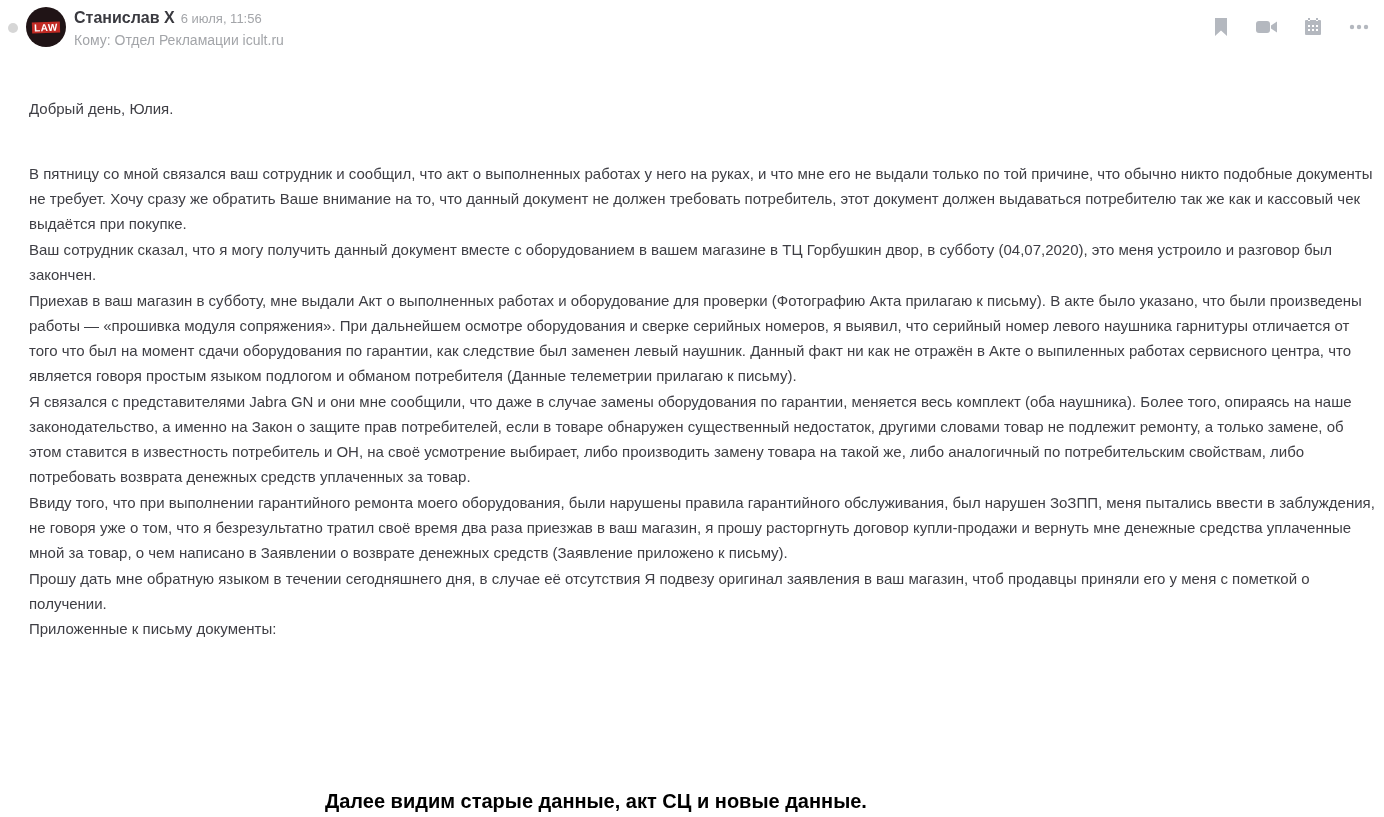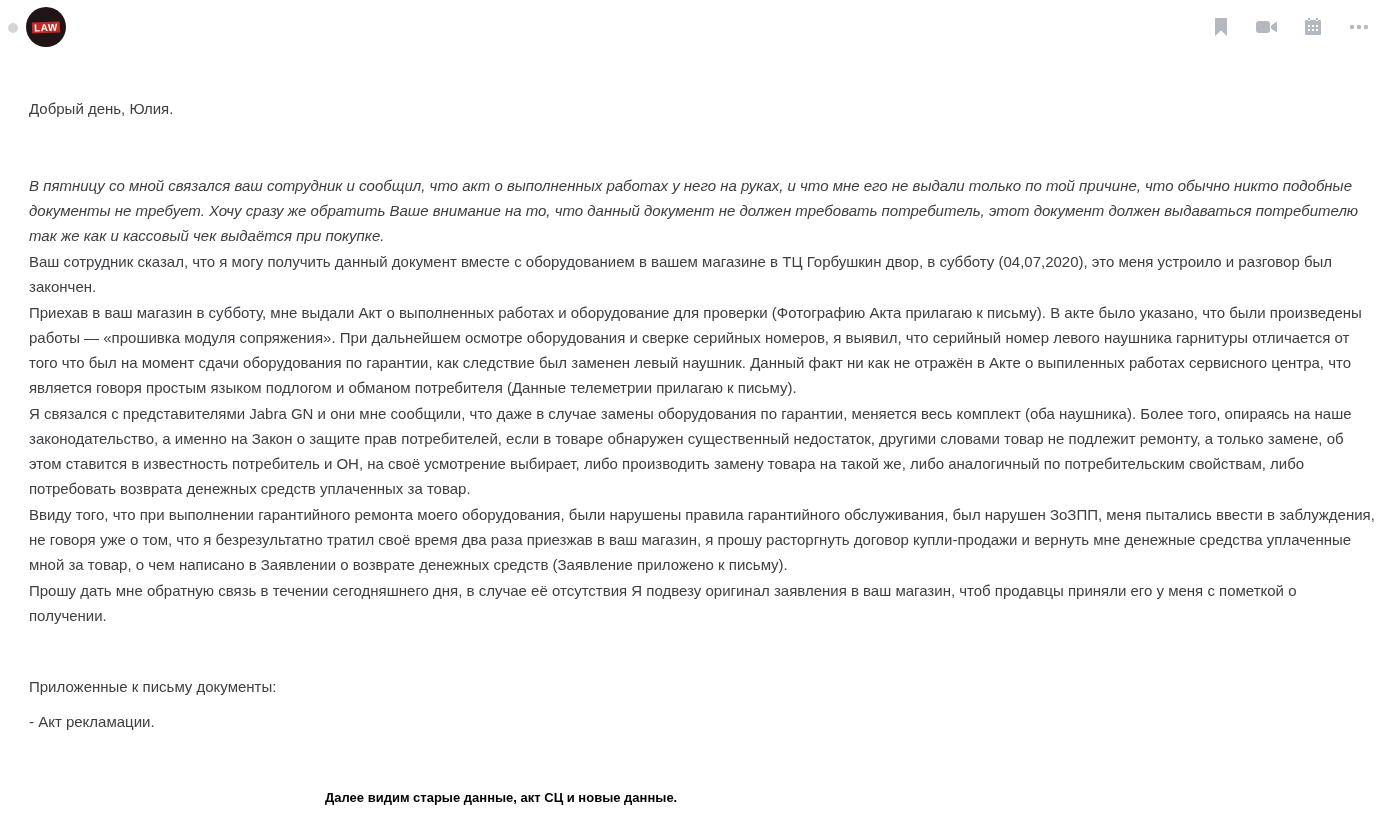--- a/index.html
+++ b/index.html
@@ -32,40 +32,46 @@
   .header-actions svg { fill: #b4b8bf; }
 
   
   .mail-body {
     position: absolute; top: 0; left: 0; width: 100%;
     padding: 0 8px 12px 29px;
     font-size: 15px; line-height: 25px; color: #3e3e44;
   }
   .greeting { margin-top: 96px; }
   .para { margin-top: 1px; }
-  .para-first { margin-top: 52px; font-style: italic; }
-  .attach-title { margin-top: 46px; }
+  .para-first { margin-top: 40px; }
+  .attach-title { }
   .attach-item { margin-top: 10px; }
 
   
   .caption {
     position: absolute; left: 325px; top: 790px;
-    font-size: 13px; font-weight: 700; color: #000000; white-space: nowrap;
+    font-size: 20px; font-weight: 700; color: #000000; white-space: nowrap;
   }
 </style>
 </head>
 <body>
 
 <div class="mail-header">
   <span class="unread-dot"></span>
 
   <div class="avatar">
     <span class="avatar-label">LAW</span>
   </div>
 
+  <div class="sender-block">
+    <div class="sender-line">
+      <span class="sender-name">Станислав Х</span><span class="sender-date">6 июля, 11:56</span>
+    </div>
+    <div class="recipient-line">Кому: Отдел Рекламации icult.ru</div>
+  </div>
 
   <div class="header-actions">
     <span class="icon-btn" title="">
       <svg width="14" height="18" viewBox="0 0 14 18">
           <path d="M1 0 h12 v18 l-6 -5.5 -6 5.5 z"></path>
         </svg>
     </span>
     <span class="icon-btn">
       <svg width="22" height="16" viewBox="0 0 22 16">
         <rect x="0" y="2" width="14" height="12" rx="3"></rect>
@@ -97,20 +103,19 @@
 </div>
 
 <div class="mail-body">
   <div class="greeting">Добрый день, Юлия.</div>
 
   <div class="para para-first">В пятницу со мной связался ваш сотрудник и сообщил, что акт о выполненных работах у него на руках, и что мне его не выдали только по той причине, что обычно никто подобные документы не требует. Хочу сразу же обратить Ваше внимание на то, что данный документ не должен требовать потребитель, этот документ должен выдаваться потребителю так же как и кассовый чек выдаётся при покупке.</div>
   <div class="para">Ваш сотрудник сказал, что я могу получить данный документ вместе с оборудованием в вашем магазине в ТЦ Горбушкин двор, в субботу (04,07,2020), это меня устроило и разговор был закончен.</div>
   <div class="para">Приехав в ваш магазин в субботу, мне выдали Акт о выполненных работах и оборудование для проверки (Фотографию Акта прилагаю к письму). В акте было указано, что были произведены работы — «прошивка модуля сопряжения». При дальнейшем осмотре оборудования и сверке серийных номеров, я выявил, что серийный номер левого наушника гарнитуры отличается от того что был на момент сдачи оборудования по гарантии, как следствие был заменен левый наушник. Данный факт ни как не отражён в Акте о выпиленных работах сервисного центра, что является говоря простым языком подлогом и обманом потребителя (Данные телеметрии прилагаю к письму).</div>
   <div class="para">Я связался с представителями Jabra GN и они мне сообщили, что даже в случае замены оборудования по гарантии, меняется весь комплект (оба наушника). Более того, опираясь на наше законодательство, а именно на Закон о защите прав потребителей, если в товаре обнаружен существенный недостаток, другими словами товар не подлежит ремонту, а только замене, об этом ставится в известность потребитель и ОН, на своё усмотрение выбирает, либо производить замену товара на такой же, либо аналогичный по потребительским свойствам, либо потребовать возврата денежных средств уплаченных за товар.</div>
   <div class="para">Ввиду того, что при выполнении гарантийного ремонта моего оборудования, были нарушены правила гарантийного обслуживания, был нарушен ЗоЗПП, меня пытались ввести в заблуждения, не говоря уже о том, что я безрезультатно тратил своё время два раза приезжав в ваш магазин, я прошу расторгнуть договор купли-продажи и вернуть мне денежные средства уплаченные мной за товар, о чем написано в Заявлении о возврате денежных средств (Заявление приложено к письму).</div>
-  <div class="para">Прошу дать мне обратную связь в течении сегодняшнего дня, в случае её отсутствия Я подвезу оригинал заявления в ваш магазин, чтоб продавцы приняли его у меня с пометкой о получении.</div>
+  <div class="para">Прошу дать мне обратную языком в течении сегодняшнего дня, в случае её отсутствия Я подвезу оригинал заявления в ваш магазин, чтоб продавцы приняли его у меня с пометкой о получении.</div>
 
   <div class="attach-title">Приложенные к письму документы:</div>
-  <div class="attach-item">- Акт рекламации.</div>
 
 </div>
 
 <div class="caption">Далее видим старые данные, акт СЦ и новые данные.</div>
 
 </body></html>

